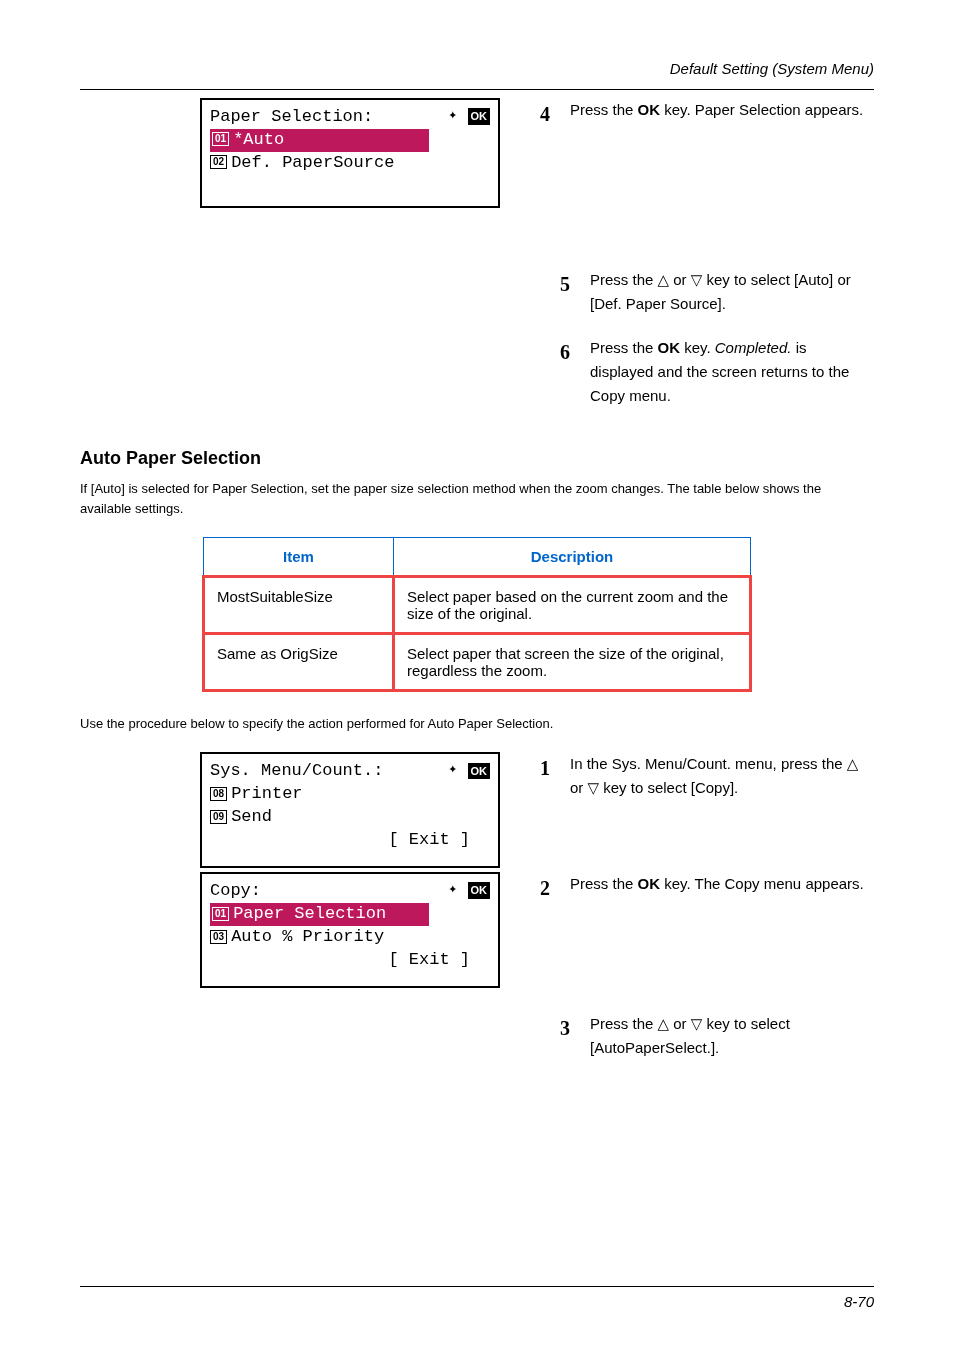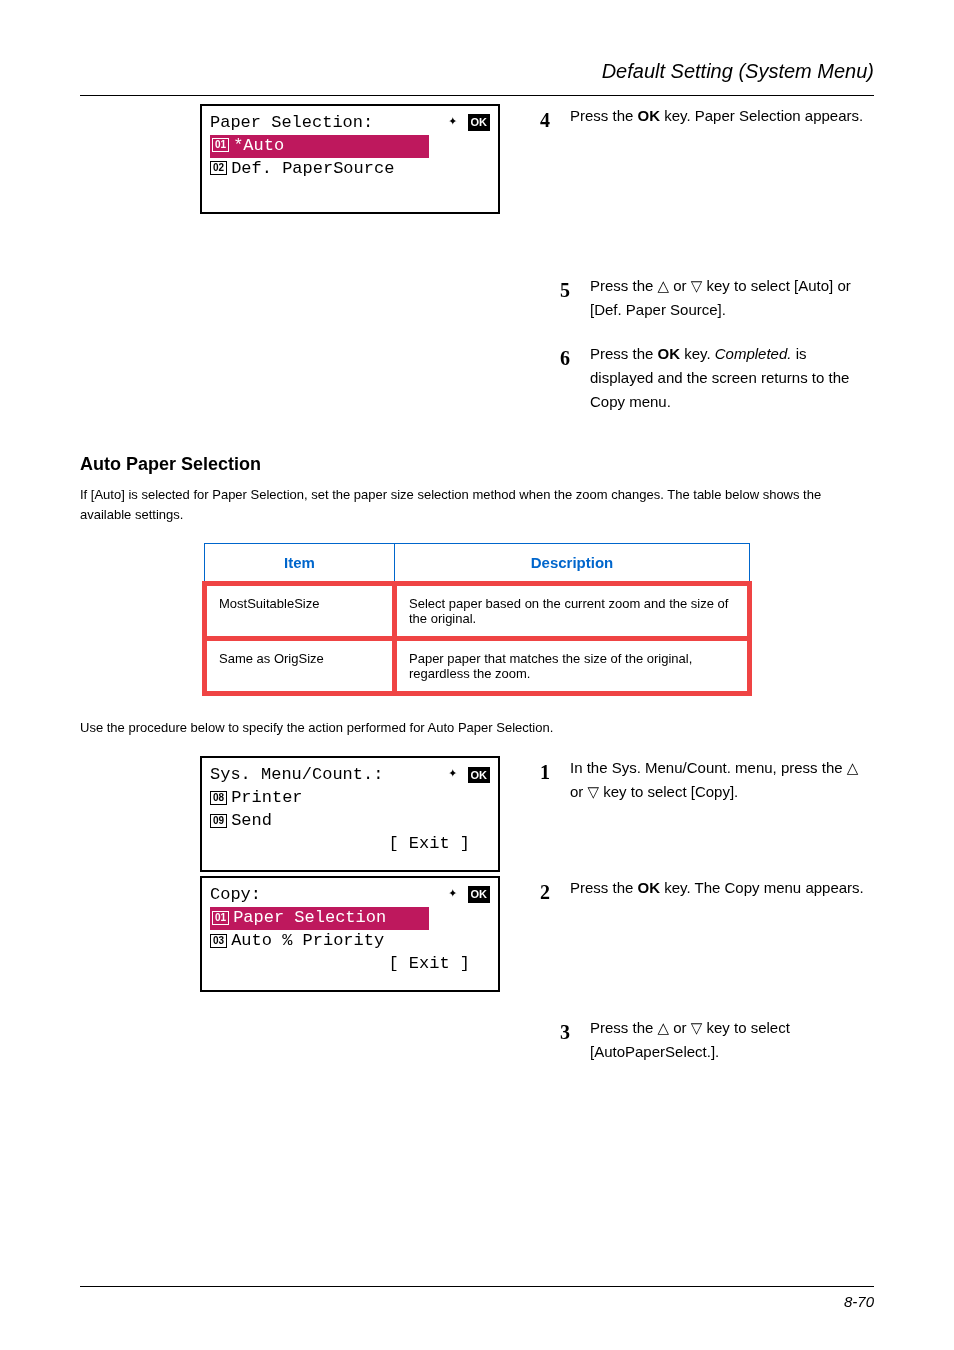--- a/index.html
+++ b/index.html
@@ -1,38 +1,38 @@
 <!DOCTYPE html>
 <html><head>
 <meta charset="utf-8">
 <style>
 :root{--page-w:954px;--page-h:1350px;--text:#000}
 *{box-sizing:border-box}
 body{margin:0;font-family:Arial,Helvetica,sans-serif;color:var(--text);background:#fff}
 .page{width:var(--page-w);height:var(--page-h);position:relative;padding:60px 80px 80px 80px}
 .topline{border-top:1px solid #000;margin-bottom:8px}
-.runhead{font-style:italic;text-align:right;font-size:20px;margin-bottom:12px}
+.runhead{font-style:italic;text-align:right;font-size:15px;margin-bottom:12px}
 .row{display:flex;align-items:flex-start;margin-top:4px}
 .lcd-col{flex:0 0 300px;margin-left:120px}
 .right-col{flex:1;margin-left:40px}
 .step{display:flex;margin-bottom:20px}
 .step-num{flex:0 0 30px;font-size:20px;font-weight:bold;font-family:'Times New Roman',serif;line-height:1.6}
 .step-body{flex:1;font-size:15px;line-height:1.6}
 .lcd{border:2px solid #000;padding:6px 8px 14px 8px;font-family:'Courier New',monospace;font-size:17px;line-height:1.35;width:300px;min-height:110px}
 .lcd .hlrow{background:#be185d;color:#fff;display:inline-block;padding:0 2px}
 .numbox{display:inline-block;border:1.5px solid;font-size:10px;font-weight:bold;padding:0 2px;margin-right:4px;vertical-align:middle;line-height:12px;font-family:Arial,sans-serif}
 .numbox.inv{border-color:#fff;color:#fff}
 .okicon{display:inline-block;background:#000;color:#fff;font-size:11px;font-family:Arial;font-weight:bold;padding:1px 3px;vertical-align:middle}
 .navicon{font-size:15px;vertical-align:middle}
 .lcdtop{display:flex;justify-content:space-between;align-items:center}
 .h2{font-size:18px;font-weight:bold;font-family:Arial,sans-serif;margin:40px 0 10px 0}
 .para{font-size:13px;line-height:1.55;margin-bottom:18px}
 .table{border:1.5px solid #0066cc;border-collapse:collapse;margin:0 auto 22px auto;width:550px}
 .table th{color:#0066cc;font-weight:bold;padding:10px 12px;border:1px solid #0066cc;font-size:15px}
-.table td{padding:10px 12px;border:5px solid #ef4444;font-size:13px;vertical-align:top}
+.table td{padding:10px 12px;border:3px solid #ef4444;font-size:15px;vertical-align:top}
 .bold{font-weight:bold}
 .tri{font-family:Arial}
 .footer{position:absolute;bottom:40px;left:0;right:0;text-align:right;font-style:italic;border-top:1px solid #000;padding-top:6px;margin:0 80px;font-size:15px}
 .below-lcds{margin-left:480px;margin-top:60px}
 </style>
 </head>
 <body>
 
 <div class="page">
   <div class="runhead">Default Setting (System Menu)</div>
@@ -76,21 +76,21 @@
         <tr>
       <th style="width:190px">Item</th>
       <th>Description</th>
     </tr>
     <tr>
       <td>MostSuitableSize</td>
       <td>Select paper based on the current zoom and the size of the original.</td>
     </tr>
     <tr>
       <td>Same as OrigSize</td>
-      <td>Paper paper that matches the size of the original, regardless the zoom.</td>
+      <td>Select paper that screen the size of the original, regardless the zoom.</td>
     </tr>
   </tbody>
     </table>
 
   <div class="para">Use the procedure below to specify the action performed for Auto Paper Selection.</div>
 
   <div class="row">
     <div class="lcd-col">
       <div class="lcd">
         <div class="lcdtop">

